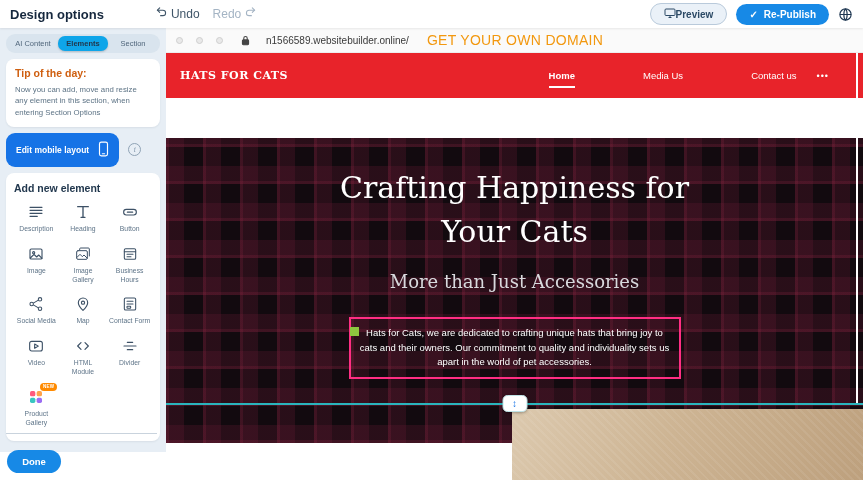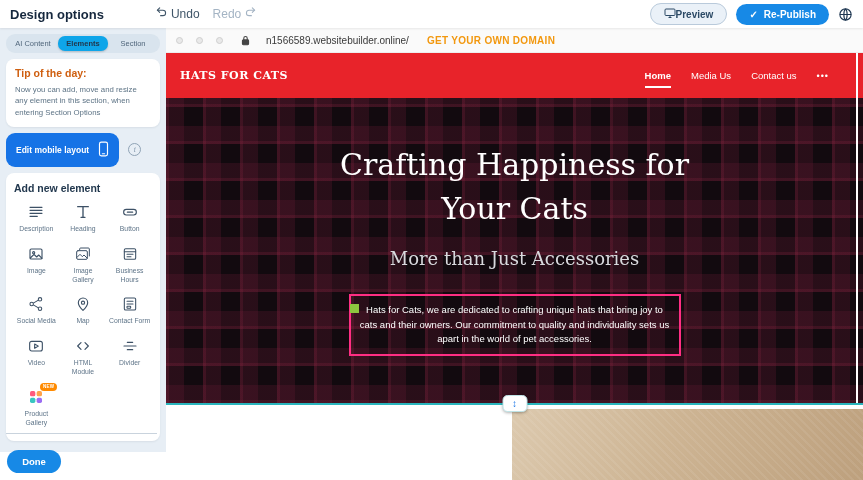--- a/index.html
+++ b/index.html
@@ -51,39 +51,39 @@
   .btn-done { position:absolute; left:7px; bottom:7px; width:54px; text-align:center; background:#1789e6;
               color:#fff; border-radius:14px; font-size:9.5px; font-weight:bold; padding:6px 0; cursor:pointer; }
 
   
   .main { position:absolute; top:28px; left:166px; right:0; bottom:0; background:#fff; }
   .browser-bar { height:25px; background:#fafafa; border-bottom:1px solid #ededed;
                  display:flex; align-items:center; padding:0 10px; gap:13px; }
   .bdot { width:7px; height:7px; border-radius:50%; border:1px solid #cfcfcf; background:#e9e9e9; }
   .lock { margin-left:5px; display:flex; }
   .url { font-size:10px; color:#3a3a3a; margin-left:3px; }
-  .domain-cta { font-size:10px; font-weight:bold; color:#f2980f; letter-spacing:.3px; margin-left:5px; cursor:pointer; }
+  .domain-cta { font-size:14px; font-weight:normal; color:#f2980f; letter-spacing:.3px; margin-left:5px; cursor:pointer; }
 
   .site { position:absolute; top:25px; left:0; right:0; bottom:0; background:#fff; overflow:hidden; }
   .site-header { height:45px; background:#e8232a; display:flex; align-items:center; padding:0 16px 0 14px; }
   .logo { font-family:"DejaVu Serif", serif; color:#fff; font-size:11px; font-weight:bold;
           letter-spacing:.5px; cursor:pointer; }
   .nav { margin-left:auto; display:flex; gap:20px; align-items:center; color:#fff; font-size:9.5px;
          margin-right:18px; }
-  .nav-item { padding:7px 0; cursor:pointer; }
+  .nav-item { padding:7px 0; cursor:pointer;margin-left:48px; }
   .nav-item.active { border-bottom:2px solid #fff; padding-bottom:5px; font-weight:bold; }
   .nav-more { font-size:9px; letter-spacing:1px; cursor:pointer; }
 
   .hero { height:305px; position:relative; background-color:#120a0f;
     background-image:
       repeating-linear-gradient(90deg, rgba(150,40,70,.20) 0 3px, transparent 3px 37px),
       repeating-linear-gradient(0deg,  rgba(150,40,70,.20) 0 3px, transparent 3px 37px),
       repeating-linear-gradient(90deg, rgba(95,25,48,.30) 0 18px, transparent 18px 37px),
       repeating-linear-gradient(0deg,  rgba(95,25,48,.30) 0 18px, transparent 18px 37px);
-    display:flex; flex-direction:column; align-items:center; padding-top:45px; }
+    display:flex; flex-direction:column; align-items:center; padding-top:28px;margin-top:40px; }
   .hero-heading { font-family:"DejaVu Serif", serif; font-weight:400; color:#fff; font-size:30px;
                   line-height:1.45; text-align:center; width:400px; cursor:pointer; }
   .hero-sub { font-family:"DejaVu Serif", serif; color:#d8d9dd; font-size:18px; margin-top:18px;
               text-align:center; cursor:pointer; }
   .hero-box { margin-top:25px; width:332px; border:2px solid #ff2e83; padding:7px 9px; position:relative;
               color:#fff; font-size:9.5px; line-height:1.55; text-align:center; cursor:pointer; }
   .drag-handle-green { position:absolute; left:-1px; top:8px; width:9px; height:9px; background:#8dc63f; }
 
   .section-line { position:absolute; left:0; right:0; top:350px; height:2px; background:#2ab5bd; z-index:3; }
   .section-handle { position:absolute; top:342px; left:50%; transform:translateX(-50%); background:#fff;

